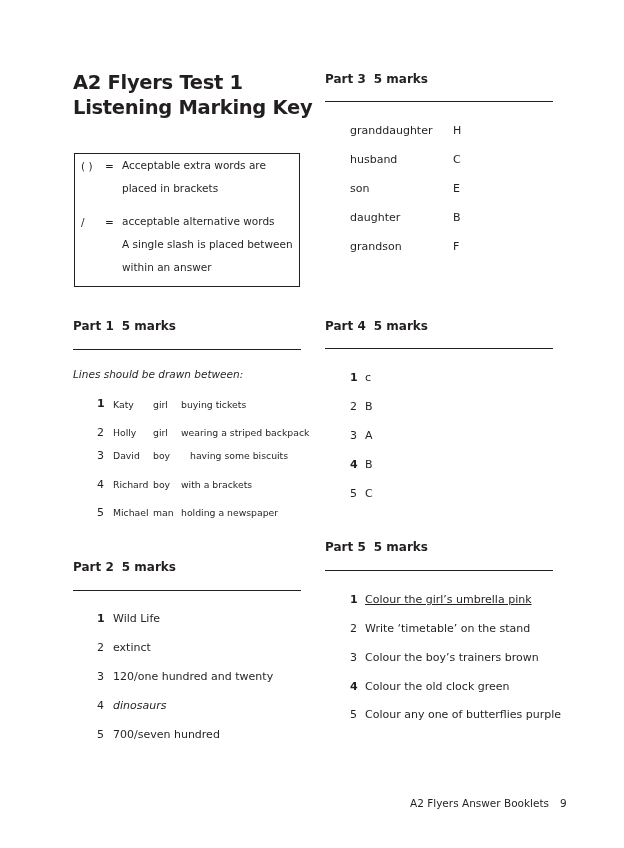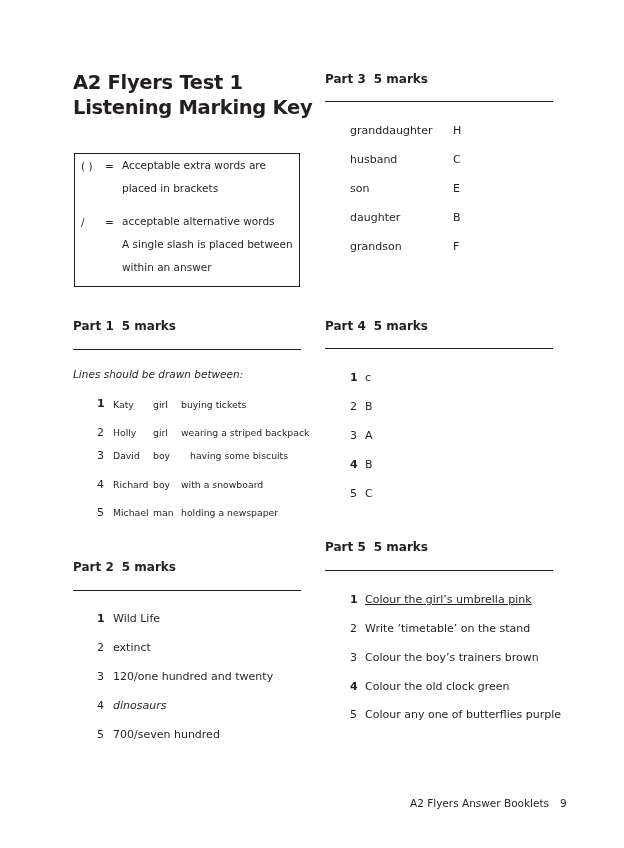--- a/index.html
+++ b/index.html
@@ -79,21 +79,21 @@
   <div>
     <span class="num light" style="left:97px;top:449px;">3</span>
     <span class="item small" style="left:113px;top:450px;">David</span>
     <span class="item small" style="left:153px;top:450px;">boy</span>
     <span class="item small" style="left:190px;top:450px;">having some biscuits</span>
   </div>
   <div>
     <span class="num light" style="left:97px;top:478px;">4</span>
     <span class="item small" style="left:113px;top:479px;">Richard</span>
     <span class="item small" style="left:153px;top:479px;">boy</span>
-    <span class="item small" style="left:181px;top:479px;">with a snowboard</span>
+    <span class="item small" style="left:181px;top:479px;">with a brackets</span>
   </div>
   <div>
     <span class="num light" style="left:97px;top:506px;">5</span>
     <span class="item small" style="left:113px;top:507px;">Michael</span>
     <span class="item small" style="left:153px;top:507px;">man</span>
     <span class="item small" style="left:181px;top:507px;">holding a newspaper</span>
   </div>
 </div>
 
 <div class="abs part-head" style="left:73px;top:560px;">

